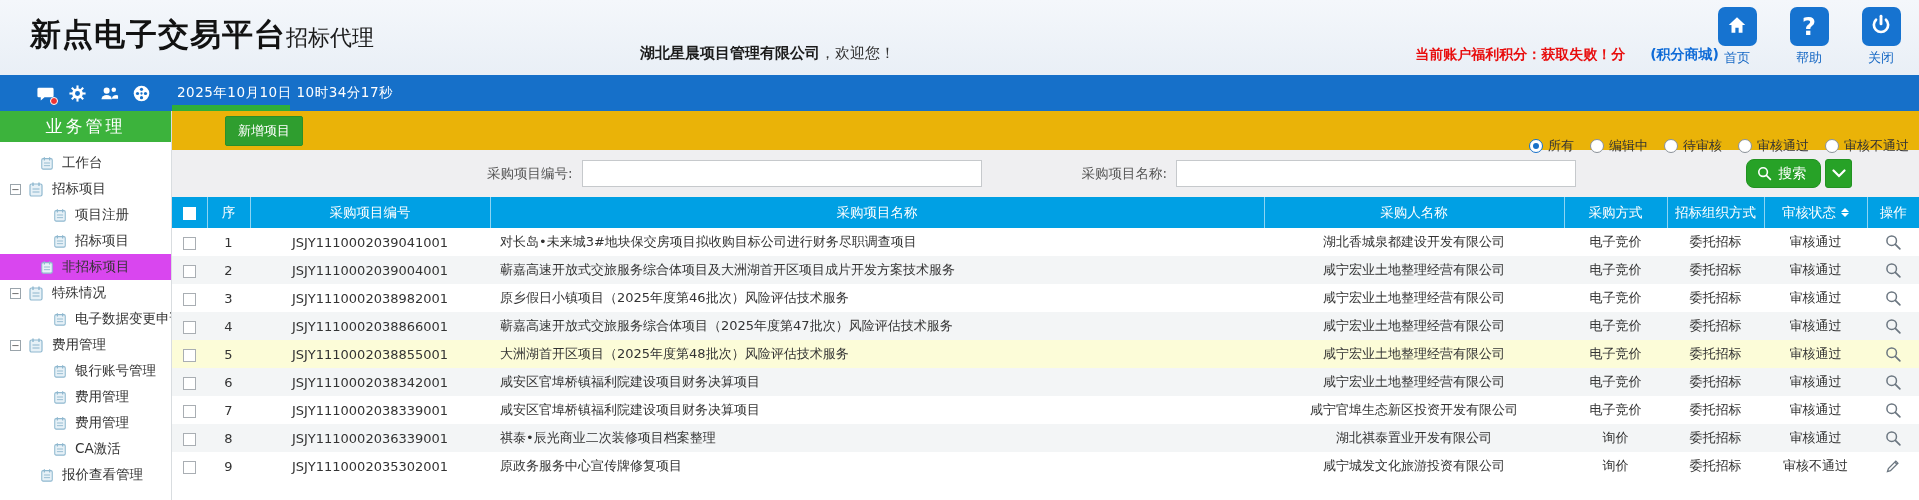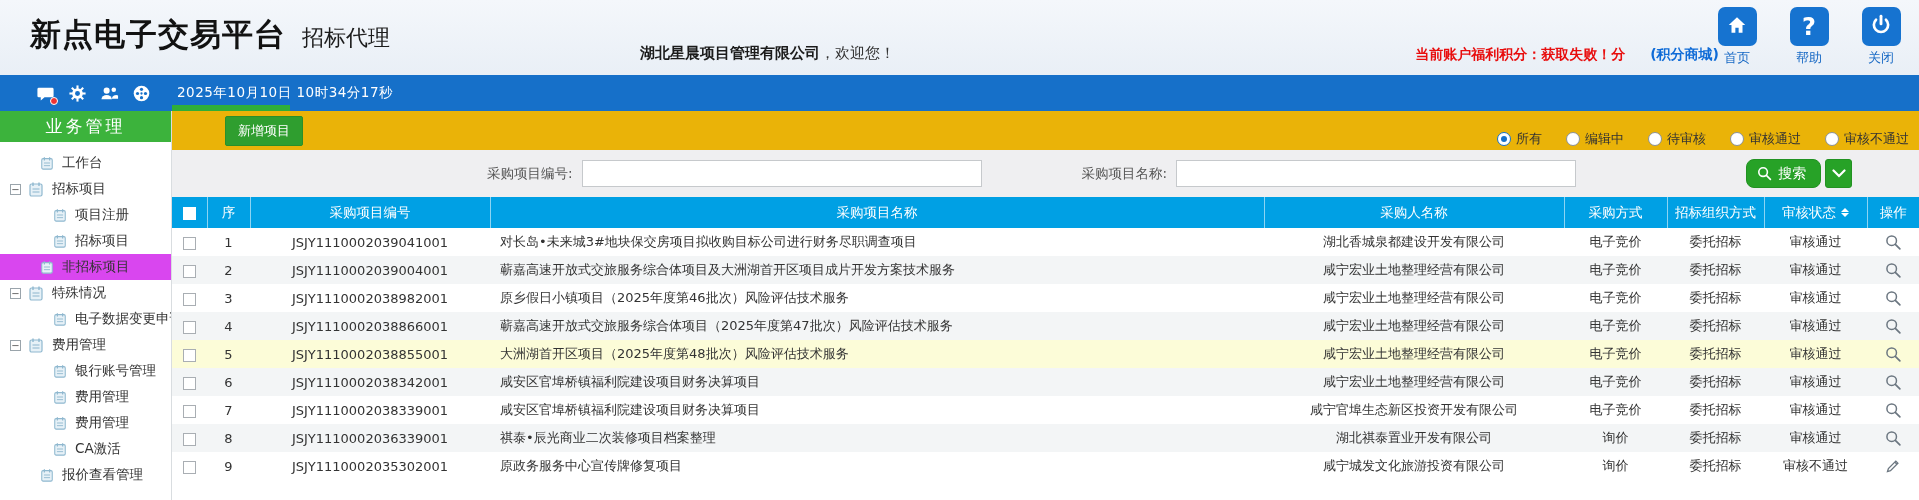--- a/index.html
+++ b/index.html
@@ -4,21 +4,21 @@
 <style>
   * { margin:0; padding:0; box-sizing:border-box; }
   html,body { width:1919px; height:500px; overflow:hidden;
     font-family:"DejaVu Sans","Liberation Sans",sans-serif; }
   .page { width:1919px; height:500px; background:#fff; position:relative; }
 
   
   .top-header { height:75px; background:linear-gradient(#f4f7fb,#e9eff6); position:relative; }
   .logo-area { position:absolute; left:30px; top:14px; display:flex; align-items:baseline; }
   .logo-title { font-size:31px; font-weight:800; color:#121212; letter-spacing:1px; }
-  .logo-subtitle { font-size:22px; color:#1c1c1c; margin-left:16px; }
+  .logo-subtitle { font-size:22px; color:#1c1c1c; }
   .welcome { position:absolute; left:640px; top:44px; font-size:15px; color:#333; }
   .welcome b { color:#1b1b1b; }
   .points { position:absolute; right:200px; top:46px; font-size:14px; font-weight:bold; white-space:nowrap; }
   .points .red { color:#e80d0d; }
   .points .mall { color:#0f6bd7; margin-left:20px; text-decoration:none; }
   .nav-buttons { position:absolute; right:14px; top:7px; display:flex; gap:24px; }
   .nav-btn { width:48px; text-align:center; cursor:pointer; }
   .nav-btn .sq { width:39px; height:39px; margin:0 auto; background:#1673d0; border-radius:7px;
     display:flex; align-items:center; justify-content:center; color:#fff; }
   .nav-btn .lbl { font-size:13px; color:#1668c4; margin-top:3px; }
@@ -48,21 +48,21 @@
   .expander { width:11px; height:11px; border:1px solid #9aa4ab; background:#fff; color:#555;
     font-size:10px; line-height:9px; text-align:center; margin-right:7px; flex:none; }
   .doc-ic { margin-right:8px; display:flex; flex:none; }
   .side-label { overflow:hidden; }
 
   
   .main { flex:1; display:flex; flex-direction:column; background:#fff; min-width:0; }
   .toolbar-row { height:39px; background:#eab308; display:flex; align-items:center; position:relative; }
   .add-btn { margin-left:53px; background:#2f9e2f; color:#fff; border:1px solid #2a8f2a; font-size:13px;
     padding:5px 12px; border-radius:2px; cursor:pointer; font-family:inherit; }
-  .radio-group { position:absolute; right:10px; top:8px; height:100%; display:flex; align-items:center; gap:24px; font-size:13px; color:#333; }
+  .radio-group { position:absolute; right:10px; top:15px; height:100%; display:flex; align-items:center; gap:16px; font-size:13px; color:#333; }
   .radio-opt { display:flex; align-items:center; gap:5px; cursor:pointer; }
   .radio-circle { width:14px; height:14px; border-radius:50%; border:1px solid #8a9199; background:#fff; position:relative; flex:none; }
   .radio-opt.checked .radio-circle { border-color:#1670c9; }
   .radio-opt.checked .radio-circle::after { content:""; position:absolute; inset:3px; border-radius:50%; background:#1670c9; }
 
   .search-row { height:47px; background:#efeff1; display:flex; align-items:center; font-size:13.5px; color:#555; }
   .search-row label { white-space:nowrap; }
   .lab1 { margin-left:315px; }
   .lab2 { margin-left:100px; }
   .search-input { width:400px; height:27px; margin-left:9px; border:1px solid #c6c9cc; background:#fff; padding:0 6px; font-size:13px; font-family:inherit; }

